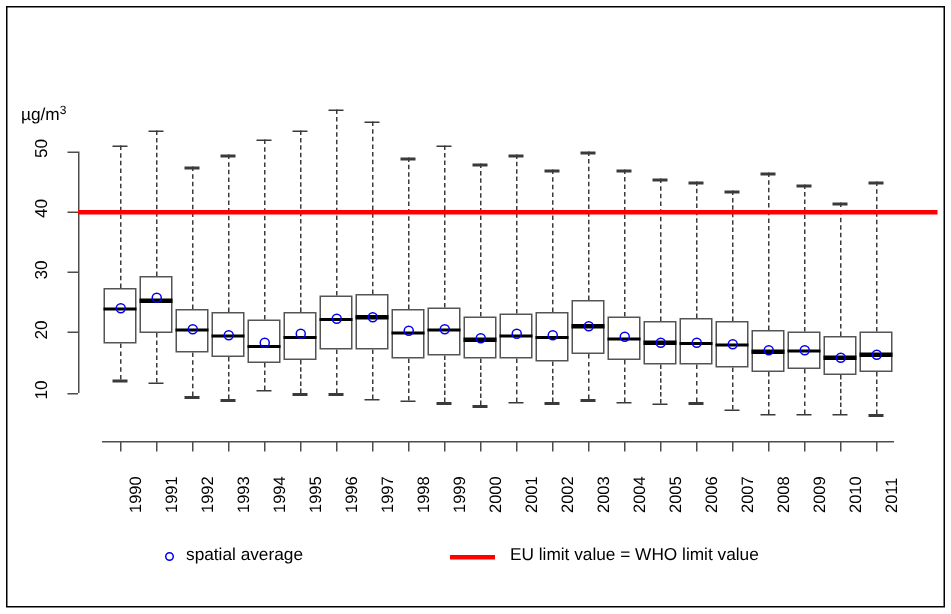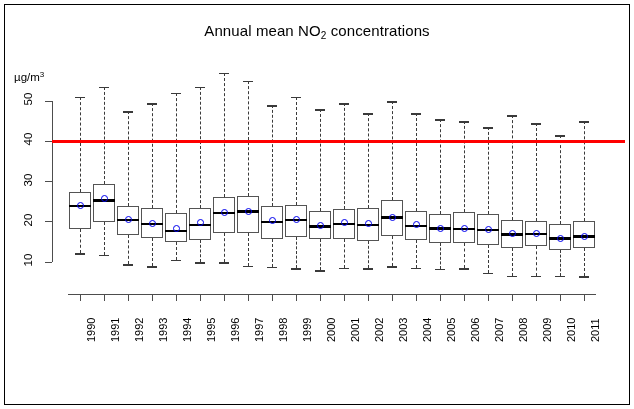--- a/index.html
+++ b/index.html
@@ -165,23 +165,20 @@
     top: 2px;
   }
 </style>
 </head>
 <body>
 
 <div id="figure">
 
   <div id="frame-border"></div>
 
-  <div id="chart-title">
-    <span>Annual mean NO</span><sub>2</sub><span> concentrations</span>
-  </div>
 
   <div id="ylab">
     <span>µg/m</span><sup>3</sup>
   </div>
 
   <div id="plot">
       <div class="axis-line" style="left: 52px; top: 101px; width: 1px; height: 161px;"></div>
       <div class="tick" style="left: 45px; top: 261.5px; width: 7px; height: 1px;"></div>
       <div class="ytick-label" style="left: 10px; top: 254px; width: 36px;">10</div>
       <div class="tick" style="left: 45px; top: 221.25px; width: 7px; height: 1px;"></div>
@@ -387,14 +384,20 @@
       <div class="mean-dot" style="left: 436.5px; top: 225.093px; border-color: rgb(0, 0, 238);"></div>
       <div class="mean-dot" style="left: 460.5px; top: 225.495px; border-color: rgb(0, 0, 238);"></div>
       <div class="mean-dot" style="left: 484.5px; top: 225.897px; border-color: rgb(0, 0, 238);"></div>
       <div class="mean-dot" style="left: 508.5px; top: 230.325px; border-color: rgb(0, 0, 238);"></div>
       <div class="mean-dot" style="left: 532.5px; top: 230.325px; border-color: rgb(0, 0, 238);"></div>
       <div class="mean-dot" style="left: 556.5px; top: 234.752px; border-color: rgb(0, 0, 238);"></div>
       <div class="mean-dot" style="left: 580.5px; top: 232.74px; border-color: rgb(0, 0, 238);"></div>
       <div id="limit-line" style="left: 52px; width: 573px; top: 140.05px; background: rgb(255, 0, 0);"></div>
     </div>
 
+  <div id="legend">
+    <span id="legend-circle"></span>
+    <span class="legend-entry" id="legend-avg-label">spatial average</span>
+    <span id="legend-redline"></span>
+    <span class="legend-entry" id="legend-limit-label">EU limit value = WHO limit value</span>
+  </div>
 
 </div>
 
 </body></html>

